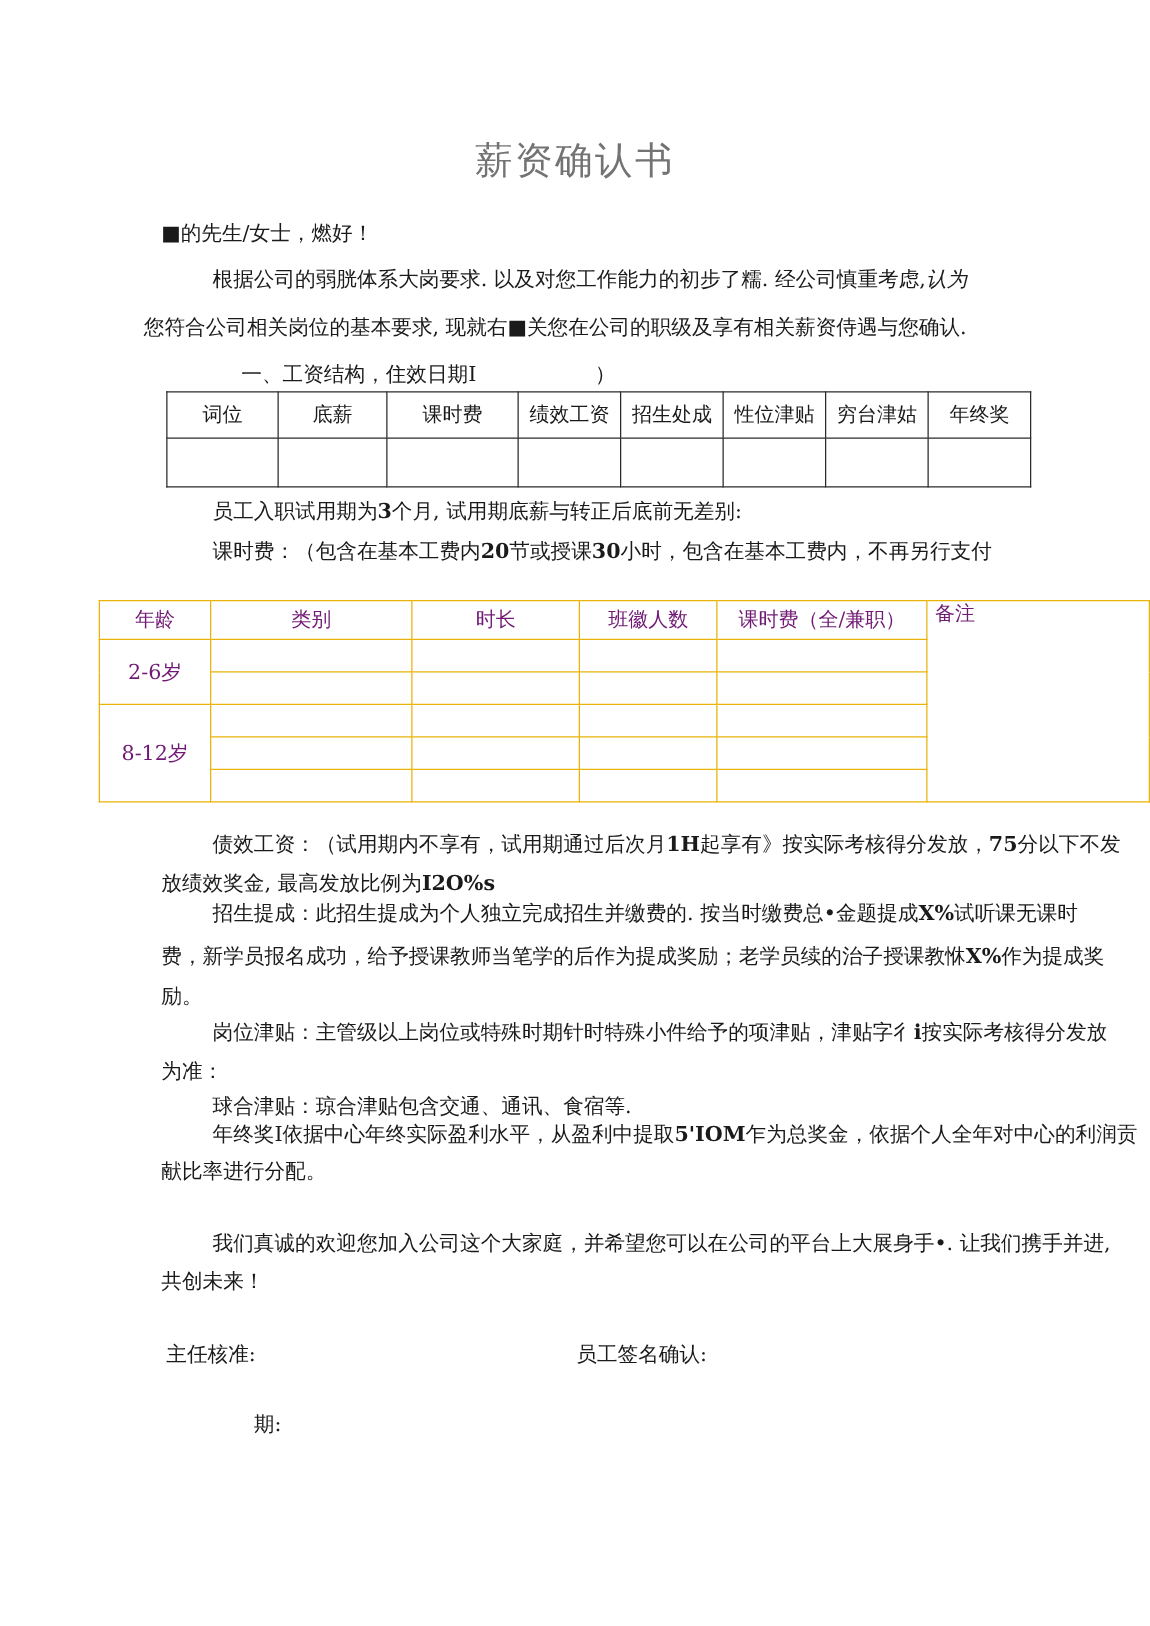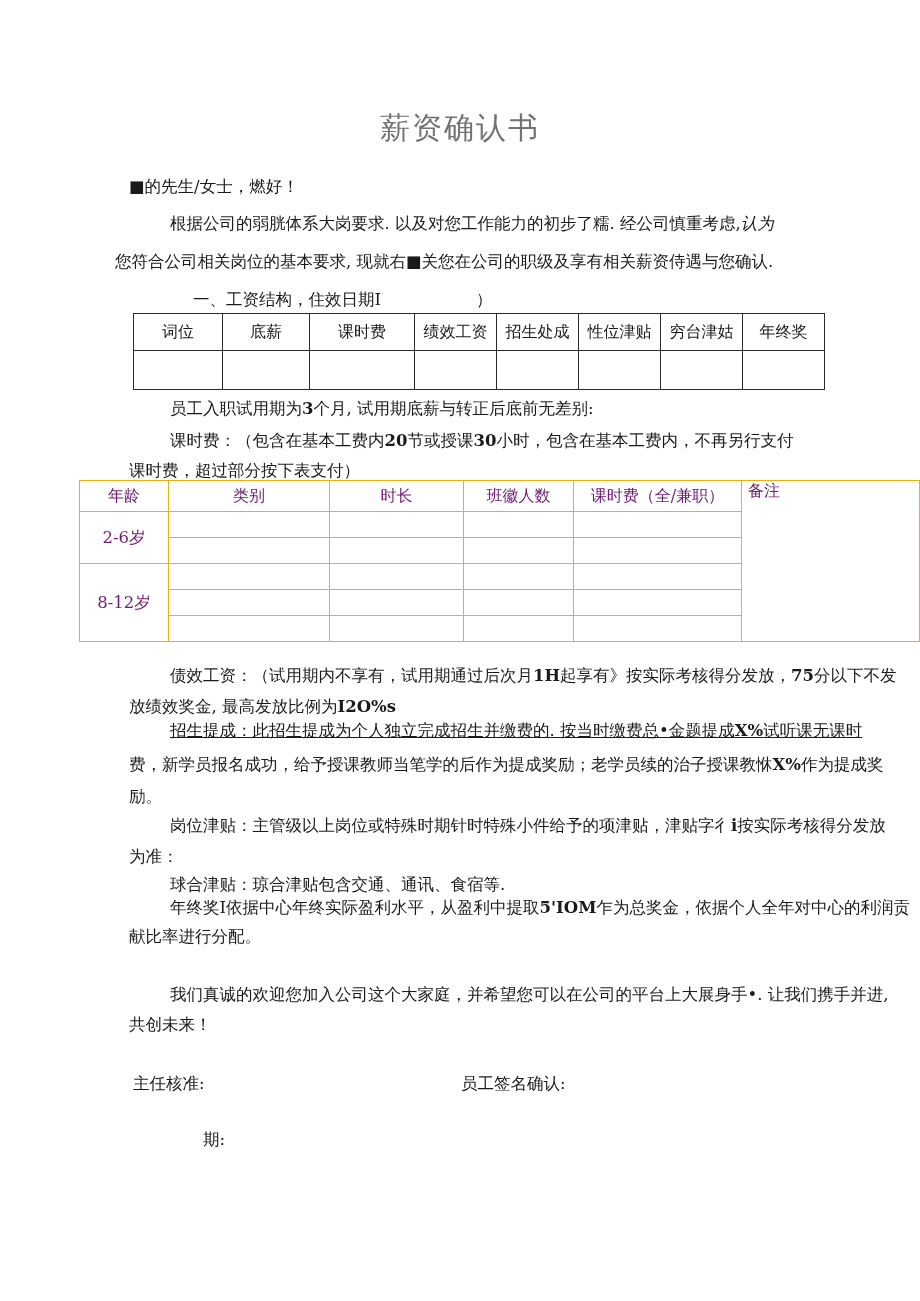--- a/index.html
+++ b/index.html
@@ -133,21 +133,20 @@
         <td></td>
         <td></td>
       </tr>
     </tbody>
   </table>
 
   <div class="para" style="left:170px; top:396px;"><span>员工入职试用期为</span><span class="b">3</span><span>个月, 试用期底薪与转正后底前无差别:</span></div>
 
   <div class="para" style="left:170px; top:428px;"><span>课时费：（包含在基本工费内</span><span class="b">20</span><span>节或授课</span><span class="b">30</span><span>小时，包含在基本工费内，不再另行支付</span></div>
 
-  <div class="para" style="left:129px; top:458px;"><span>课时费，超过部分按下表支付）</span></div>
 
   <table class="t2">
     <tbody>
       <tr>
         <td class="hdr" style="width:76px">年龄</td>
         <td class="hdr" style="width:148px">类别</td>
         <td class="hdr" style="width:121px">时长</td>
         <td class="hdr" style="width:97px">班徽人数</td>
         <td class="hdr" style="width:155px">课时费（全/兼职）</td>
         <td class="hdr left-al" rowspan="6" style="width:165px; vertical-align:top;">备注</td>
@@ -185,21 +184,21 @@
         <td class="blank"></td>
         <td class="blank"></td>
         <td class="blank"></td>
       </tr>
     </tbody>
   </table>
 
   <div class="para" style="left:170px; top:663px;"><span>债效工资：（试用期内不享有，试用期通过后次月</span><span class="b">1H</span><span>起享有》按实际考核得分发放，</span><span class="b">75</span><span>分以下不发</span></div>
   <div class="para" style="left:129px; top:694px;"><span>放绩效奖金, 最高发放比例为</span><span class="b">I2O%</span><span class="b">s</span></div>
 
-  <div class="para" style="left:170px; top:718px;text-decoration:underline;"><span>招生提成：此招生提成为个人独立完成招生并缴费的. 按当时缴费总•金题提成</span><span class="b">X%</span><span>试听课无课时</span></div>
+  <div class="para" style="left:170px; top:718px;"><span>招生提成：此招生提成为个人独立完成招生并缴费的. 按当时缴费总•金题提成</span><span class="b">X%</span><span>试听课无课时</span></div>
   <div class="para" style="left:129px; top:752px;"><span>费，新学员报名成功，给予授课教师当笔学的后作为提成奖励；老学员续的治子授课教恘</span><span class="b">X%</span><span>作为提成奖</span></div>
   <div class="para" style="left:129px; top:784px;"><span>励。</span></div>
 
   <div class="para" style="left:170px; top:813px;"><span>岗位津贴：主管级以上岗位或特殊时期针时特殊小件给予的项津贴，津贴字彳</span><span class="b">i</span><span>按实际考核得分发放</span></div>
   <div class="para" style="left:129px; top:844px;"><span>为准：</span></div>
 
   <div class="para" style="left:170px; top:872px;"><span>球合津贴：琼合津贴包含交通、通讯、食宿等.</span></div>
 
   <div class="para" style="left:170px; top:895px;"><span>年终奖I依据中心年终实际盈利水平，从盈利中提取</span><span class="b">5'IOM</span><span>乍为总奖金，依据个人全年对中心的利润贡</span></div>
   <div class="para" style="left:129px; top:924px;"><span>献比率进行分配。</span></div>

